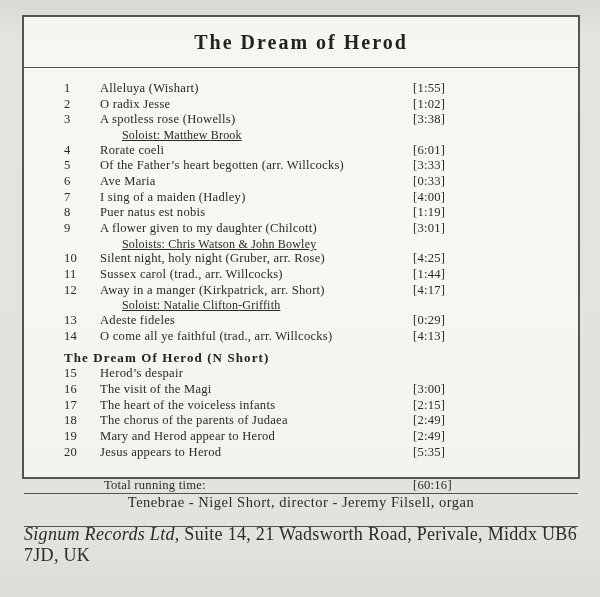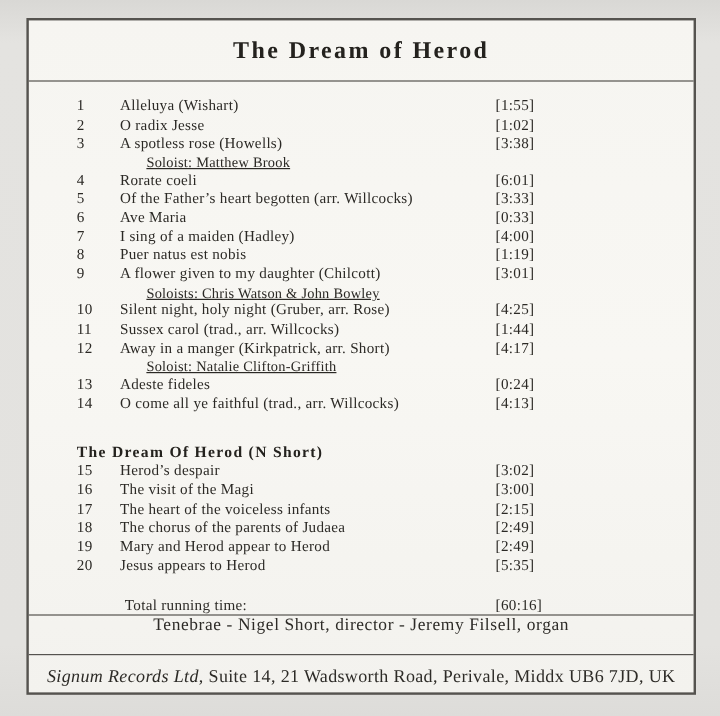--- a/index.html
+++ b/index.html
@@ -6,21 +6,21 @@
   body{
     width:600px;height:597px;
     background:linear-gradient(180deg,#d9d8d5 0%, #e4e3e0 6%, #e3e2df 90%, #dddcd9 100%);
     font-family:"Liberation Serif", serif;
     color:#2b2925;
     position:relative;
     overflow:hidden;
   }
   .card{
     position:absolute;left:22px;top:15px;
-    width:558px;height:564px;
+    width:558px;height:464px;
     box-sizing:border-box;
     border:2px solid #55534f;
     background:linear-gradient(180deg,#f6f5f1 0%, #f8f7f3 50%, #f3f2ee 100%);
     display:flex;flex-direction:column;
   }
   .title-band{
     height:50px;flex:0 0 auto;
     border-bottom:1.5px solid #55534f;
     display:flex;align-items:center;justify-content:center;
   }
@@ -40,36 +40,36 @@
     font-size:12.6px;line-height:15.7px;
     letter-spacing:0.25px;
   }
   .tnum{text-align:left;}
   .ttime{text-align:left;}
   .soloist{
     font-size:12px;line-height:14.5px;
     padding-left:58px;letter-spacing:0.2px;text-decoration:underline;
   }
   .section-heading{
-    margin:25px 0 0 0;
+    margin:6px 0 0 0;
     font-size:13px;font-weight:bold;letter-spacing:1.1px;
     line-height:16px;color:#24221e;
   }
   .total-row{margin-top:17px;margin-left:40px;}
   .total-label{grid-column:1 / 3;}
   .credits-band{
     height:32px;flex:0 0 auto;
     border-bottom:1.5px solid #55534f;
     display:flex;align-items:flex-start;justify-content:center;
     font-size:14.5px;letter-spacing:0.5px;color:#2d2b27;
   }
   .publisher-band{
     height:36px;flex:0 0 auto;
     display:flex;align-items:center;justify-content:center;
-    font-size:15px;letter-spacing:0.3px;color:#2d2b27;
+    font-size:18px;letter-spacing:0.3px;color:#2d2b27;
   }
 </style>
 </head>
 <body>
 
 <div class="card">
 
   <div class="title-band">
     <h1 class="album-title">The Dream of Herod</h1>
   </div>
@@ -135,36 +135,35 @@
         </div>
         <div class="trow">
           <span class="tnum">12</span>
           <span class="ttitle">Away in a manger (Kirkpatrick, arr. Short)</span>
           <span class="ttime">[4:17]</span>
         </div>
         <div class="soloist">Soloist: Natalie Clifton-Griffith</div>
         <div class="trow">
           <span class="tnum">13</span>
           <span class="ttitle">Adeste fideles</span>
-          <span class="ttime">[0:24]</span>
+          <span class="ttime">[0:29]</span>
         </div>
         <div class="trow">
           <span class="tnum">14</span>
           <span class="ttitle">O come all ye faithful (trad., arr. Willcocks)</span>
           <span class="ttime">[4:13]</span>
         </div>
       </div>
 
     <h2 class="section-heading">The Dream Of Herod (N Short)</h2>
 
     <div id="tracks2">
         <div class="trow">
           <span class="tnum">15</span>
           <span class="ttitle">Herod’s despair</span>
-          <span class="ttime">[3:02]</span>
         </div>
         <div class="trow">
           <span class="tnum">16</span>
           <span class="ttitle">The visit of the Magi</span>
           <span class="ttime">[3:00]</span>
         </div>
         <div class="trow">
           <span class="tnum">17</span>
           <span class="ttitle">The heart of the voiceless infants</span>
           <span class="ttime">[2:15]</span>

